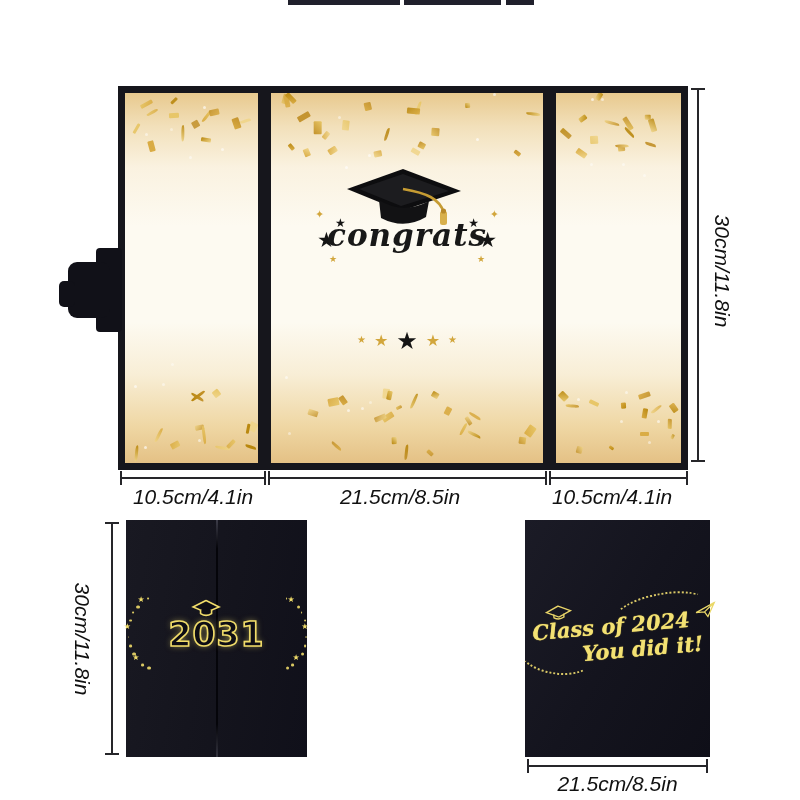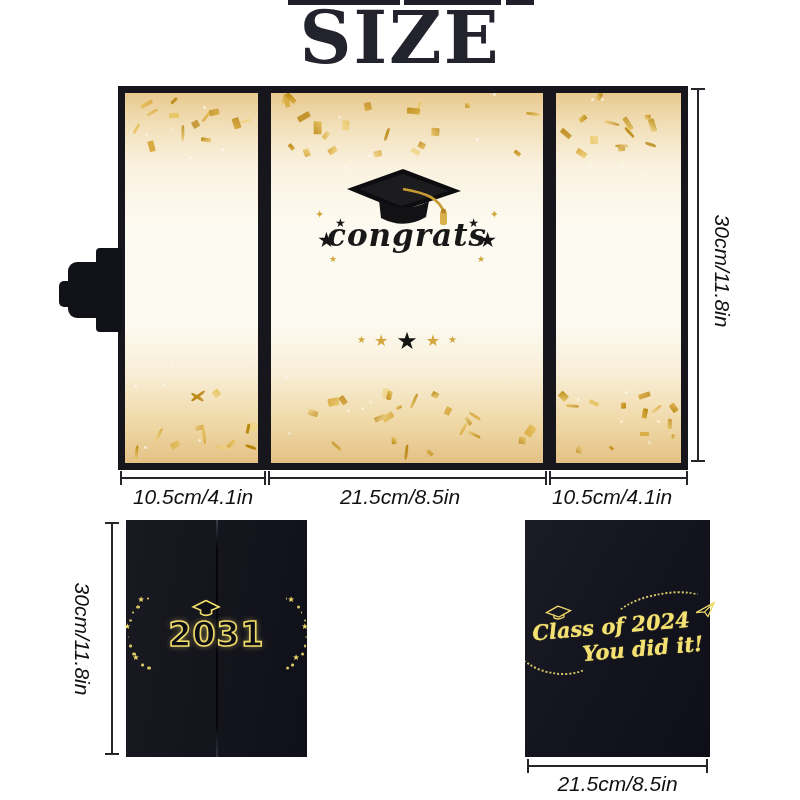--- a/index.html
+++ b/index.html
@@ -83,21 +83,20 @@
 </style>
 </head>
 <body>
 
 <div class="stage">
 
   <div class="top-bar" style="left:288px;width:112px;"></div>
   <div class="top-bar" style="left:404px;width:97px;"></div>
   <div class="top-bar" style="left:506px;width:28px;"></div>
 
-  <div class="title">SIZE</div>
 
   <div class="trifold">
     <div class="panel panel-left">
         <span class="confetti" style="left: 15.9948%; top: 13.5175%; width: 11.2003px; height: 6.19427px; background: linear-gradient(135deg, rgb(217, 171, 66), rgb(217, 171, 66)); transform: rotate(255deg); border-radius: 1px; opacity: 0.986433;"></span>
         <span class="confetti" style="left: 49.1991%; top: 81.5564%; width: 16.4362px; height: 2.5px; background: linear-gradient(135deg, rgb(195, 146, 44), rgb(184, 134, 11)); transform: rotate(142deg) skewX(30deg); border-radius: 40%; opacity: 0.99633;"></span>
         <span class="confetti" style="left: 56.9312%; top: 12.0322%; width: 10.4475px; height: 3.76041px; background: linear-gradient(135deg, rgb(184, 134, 11), rgb(240, 213, 138)); transform: rotate(9deg); border-radius: 1px; opacity: 0.994496;"></span>
         <span class="confetti" style="left: 34.5376%; top: 94.4132%; width: 8.67232px; height: 5.8751px; background: linear-gradient(135deg, rgb(231, 197, 101), rgb(217, 171, 66)); transform: rotate(151deg); border-radius: 1px; opacity: 0.90285;"></span>
         <span class="confetti" style="left: 50.1608%; top: 7.69258%; width: 7.20892px; height: 6.82157px; background: linear-gradient(135deg, rgb(195, 146, 44), rgb(195, 146, 44)); transform: rotate(150deg); border-radius: 1px; opacity: 0.868941;"></span>
         <span class="confetti" style="left: 67.5672%; top: 95.7133%; width: 15.3713px; height: 2.5px; background: linear-gradient(135deg, rgb(240, 213, 138), rgb(231, 197, 101)); transform: rotate(189deg) skewX(30deg); border-radius: 40%; opacity: 0.856663;"></span>
         <span class="confetti" style="left: 15.6522%; top: 4.91072%; width: 12.1816px; height: 2.5px; background: linear-gradient(135deg, rgb(231, 197, 101), rgb(217, 171, 66)); transform: rotate(328deg) skewX(30deg); border-radius: 40%; opacity: 0.850584;"></span>

